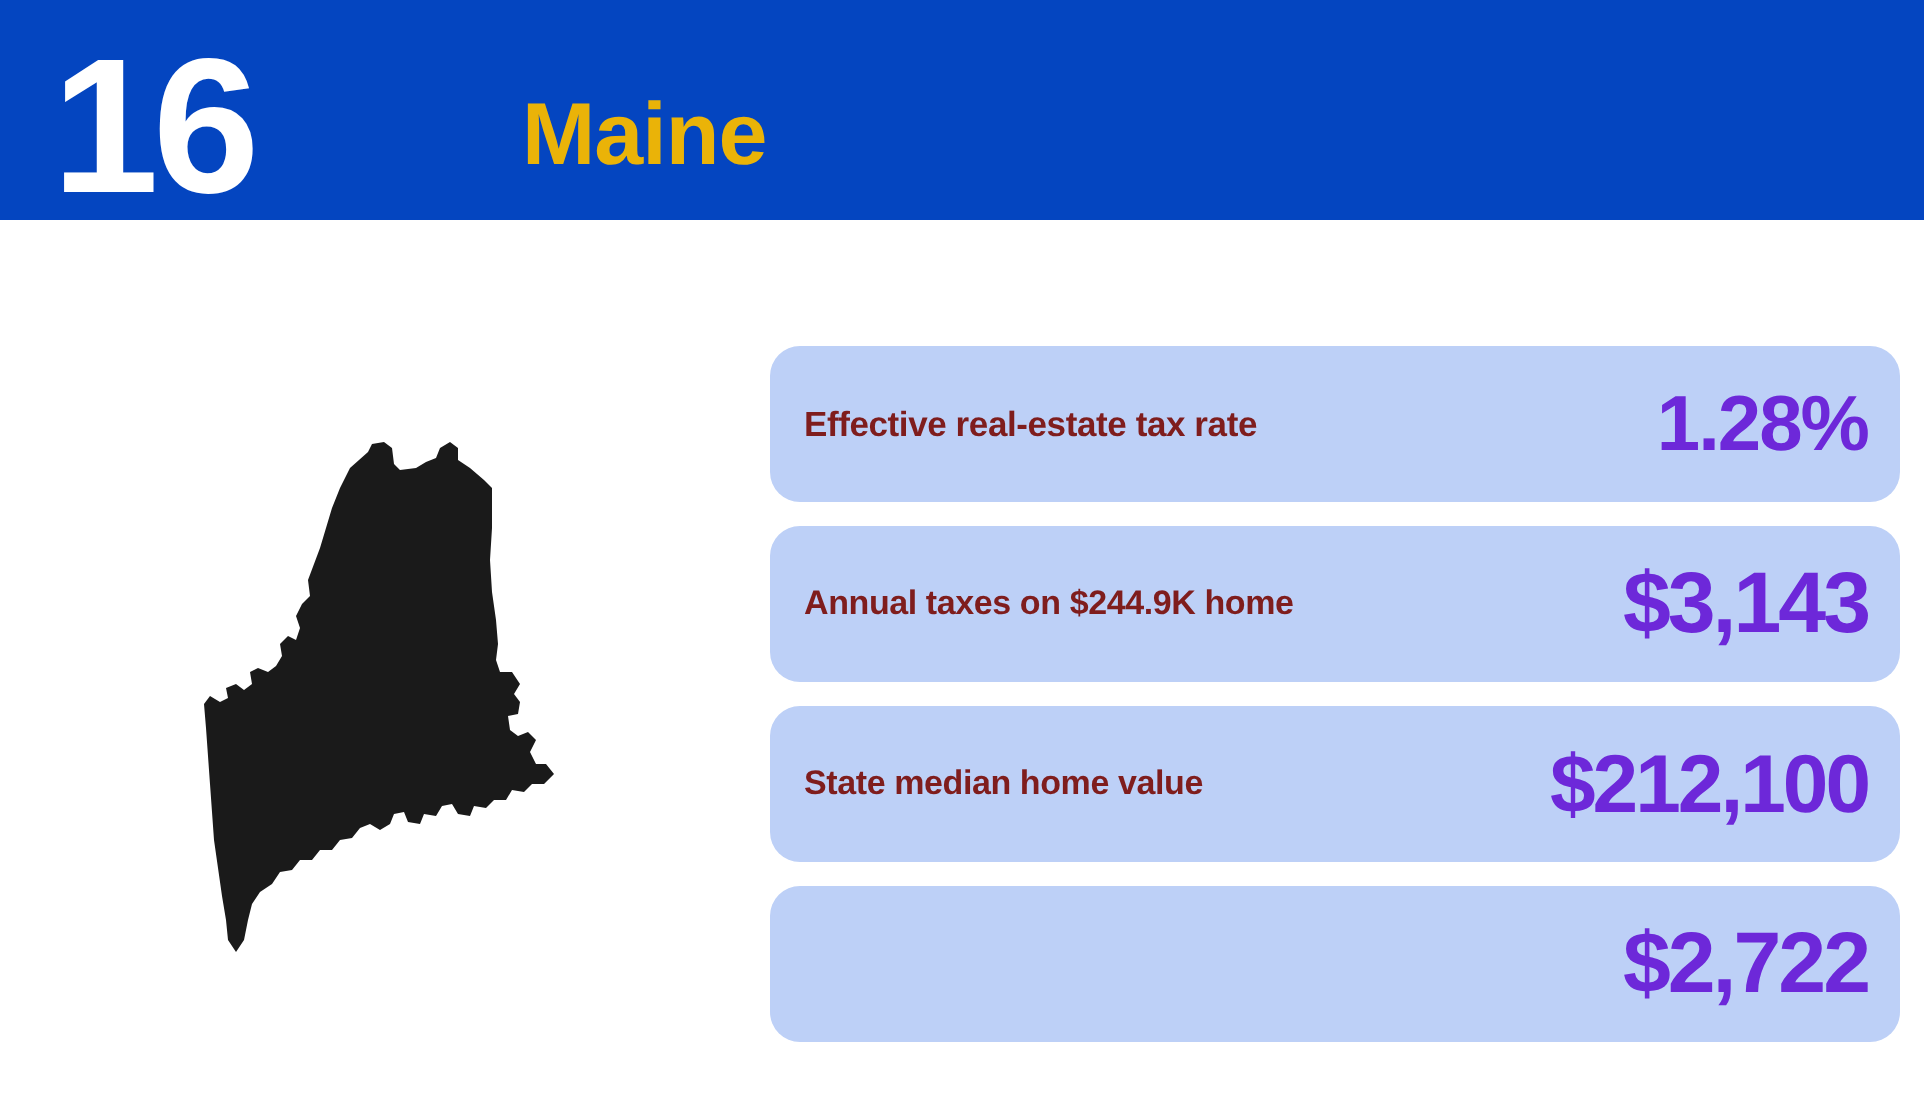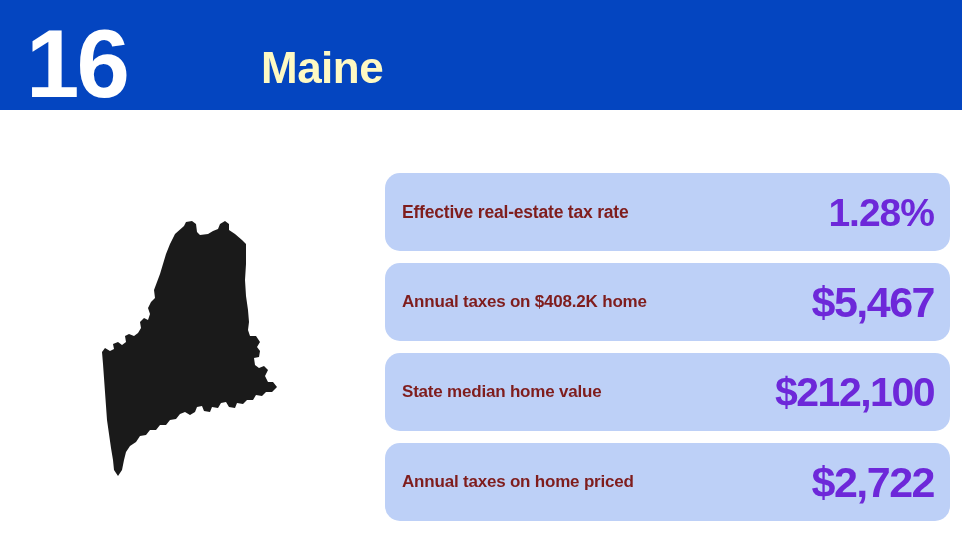--- a/index.html
+++ b/index.html
@@ -35,21 +35,21 @@
     color: #ffffff;
     letter-spacing: -3px;
     line-height: 1;
   }
   .state-name {
     position: absolute;
     left: 261px;
     top: 46px;
     font-size: 44px;
     font-weight: bold;
-    color: #fef9c3;
+    color: #eab308;
     letter-spacing: -0.5px;
     line-height: 1;
   }
 
   
   .map-wrap {
     position: absolute;
     left: 96px;
     top: 218px;
     width: 200px;
@@ -241,29 +241,28 @@
 </div>
 
 <div class="cards">
 
   <div class="card" style="background: rgb(189, 208, 247);">
     <div class="card-label bold">Effective real-estate tax rate</div>
     <div class="card-value heavy">1.28%</div>
   </div>
 
   <div class="card" style="background: rgb(189, 208, 247);">
-    <div class="card-label medium">Annual taxes on $408.2K home</div>
-    <div class="card-value">$5,467</div>
+    <div class="card-label medium">Annual taxes on $244.9K home</div>
+    <div class="card-value">$3,143</div>
   </div>
 
   <div class="card" style="background: rgb(189, 208, 247);">
     <div class="card-label medium">State median home value</div>
     <div class="card-value tight">$212,100</div>
   </div>
 
   <div class="card" style="background: rgb(189, 208, 247);">
     <div class="card-label medium">
-      <div>Annual taxes on home priced</div>
     </div>
     <div class="card-value">$2,722</div>
   </div>
 
 </div>
 
 </body></html>

